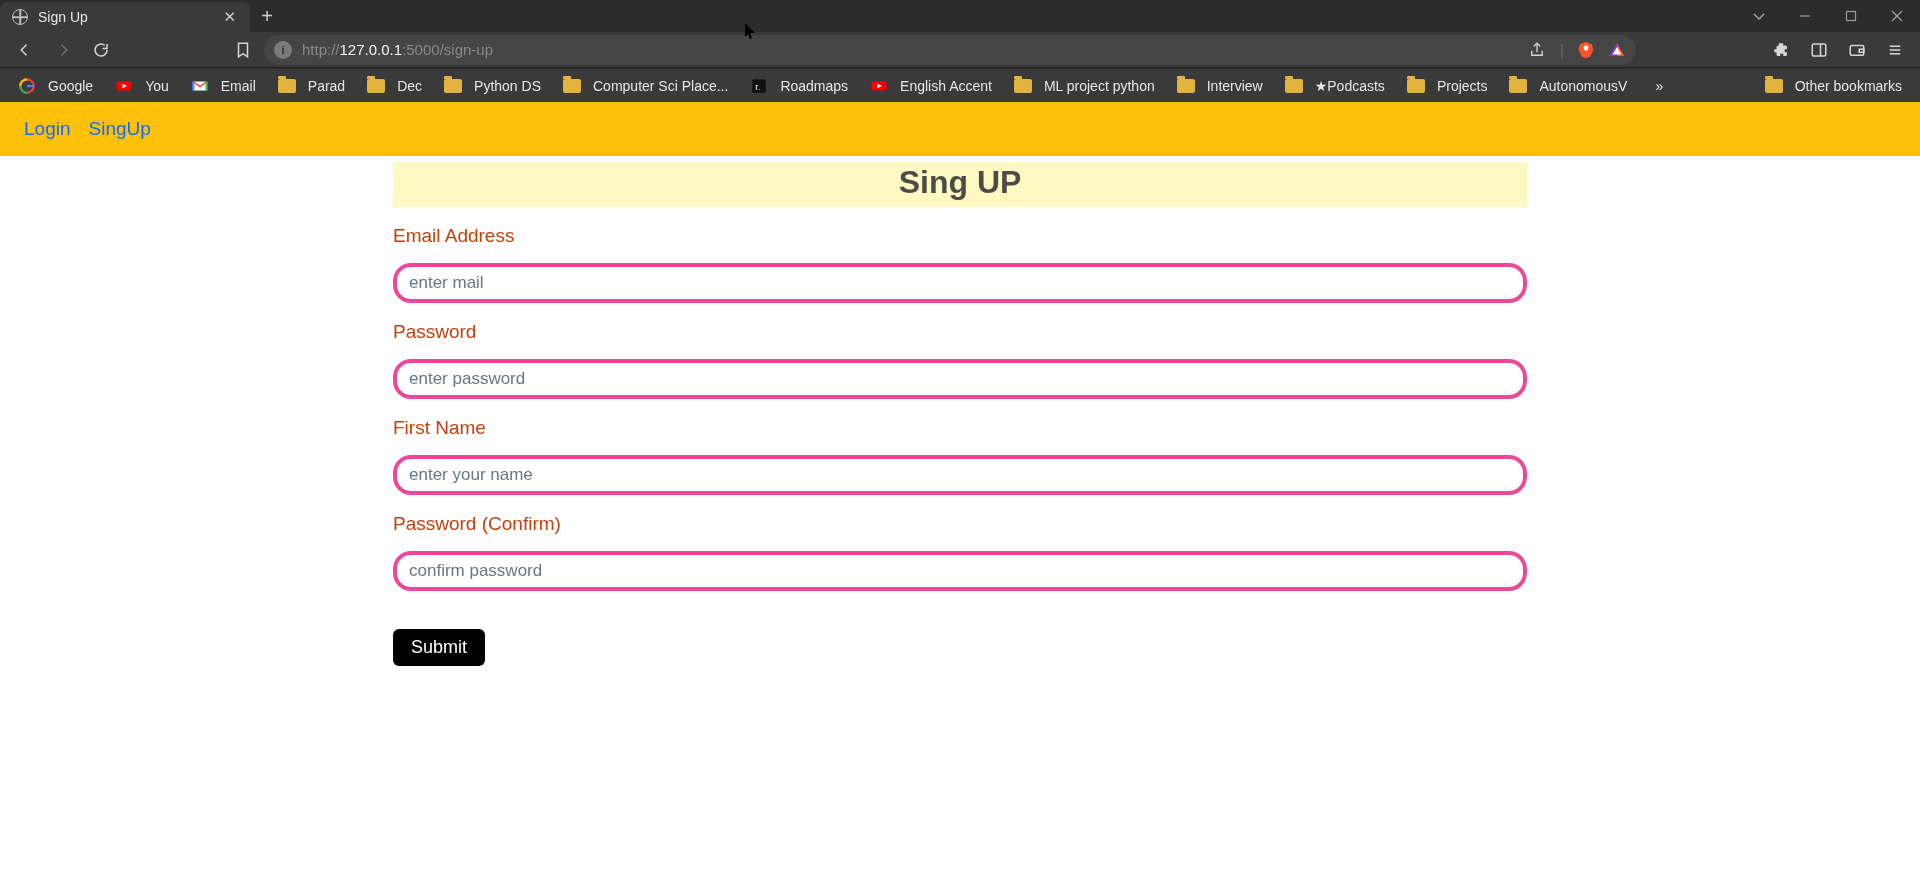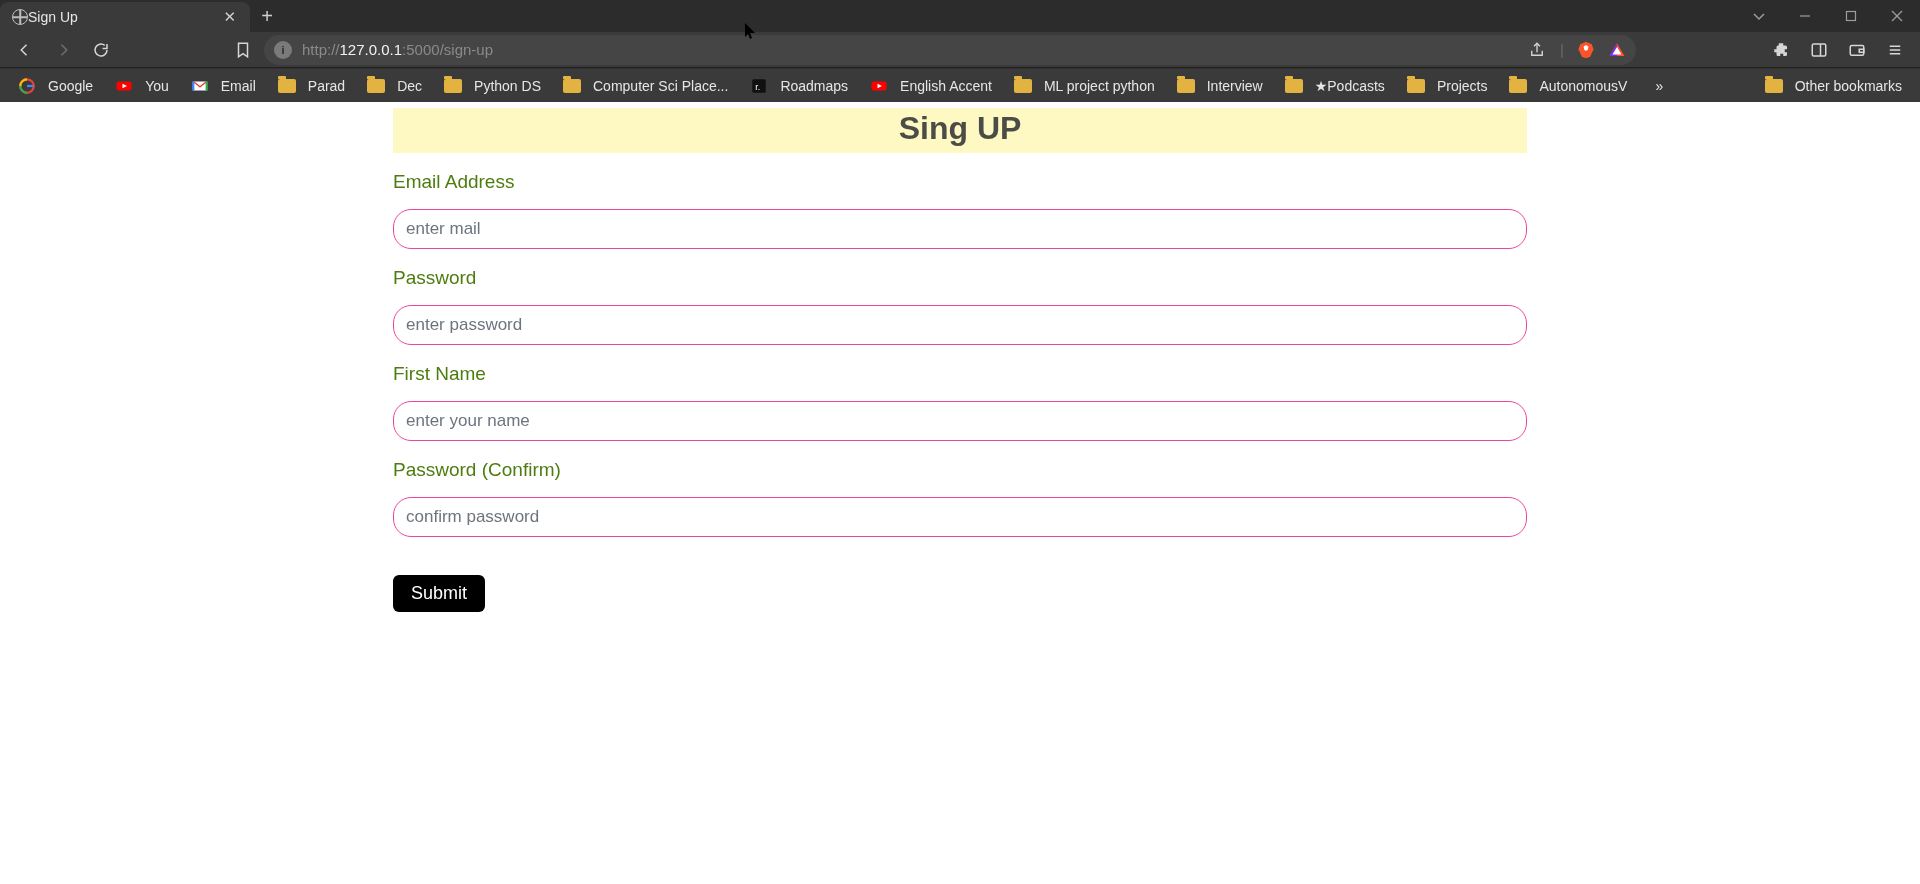--- a/index.html
+++ b/index.html
@@ -4,21 +4,21 @@
 <style>
   * { box-sizing: border-box; margin: 0; padding: 0; }
   html, body { width: 1920px; height: 884px; overflow: hidden; font-family: "Segoe UI", Arial, sans-serif; }
   body { background: #303030; }
 
   
   .chrome-titlebar {
     height: 32px; background: #2c2c2c; display: flex; align-items: stretch;
   }
   .tab {
-    display: flex; align-items: center; 
+    display: flex; align-items: center; gap: 10px;
     background: #3a3a3a; color: #e6e6e6;
     padding: 0 14px 0 12px; min-width: 250px; font-size: 14px;
     border-top-left-radius: 8px; border-top-right-radius: 8px;
     margin-top: 2px;
   }
   .tab .favicon {
     width: 16px; height: 16px; border: 1.5px solid #bdbdbd; border-radius: 50%;
     position: relative;
   }
   .tab .favicon::before, .tab .favicon::after {
@@ -89,23 +89,23 @@
     background:#ffc107; height:54px; display:flex; align-items:center; padding:0 24px; gap:18px;
   }
   .navbar-yellow a { color:#0d6efd; font-size:19px; text-decoration:none; cursor:pointer; }
   .container { width:1134px; margin:0 auto; padding: 6px 0 40px; }
   h1.page-title { font-size:45px; font-weight:700; color:#222; margin: 6px 0 14px; }
   .banner {
     background:#fef9c3; color:#212529d0; text-align:center; font-size:32px; font-weight:600;
     padding:2px 0 6px;
   }
   .form-group { margin-top: 18px; }
-  .form-group label { display:block; font-size:19px; color:#4d7c0f; margin-bottom:16px; }
+  .form-group label { display:block; font-size:19px; color:#c2410c; margin-bottom:16px; }
   .form-control {
-    width:100%; height:40px; border:1px solid #ec4899; border-radius:18px;
+    width:100%; height:40px; border:4px solid #ec4899; border-radius:18px;
     padding:8px 12px; font-size:17px; color:#333; background:#fff;
   }
   .form-control::placeholder { color:#6c757d; }
   .submit-btn {
     margin-top:38px; background:#000000; color:#fff; border:none; border-radius:6px;
     padding:8px 18px; font-size:18px; cursor:pointer;
   }
 
   .cursor-ptr {
     position:fixed; width:12px; height:18px; left:745px; top:23px; pointer-events:none;
@@ -316,20 +316,24 @@
     <div class="bm-overflow" style="margin-left: 4px;">»</div>
     <div class="bm-right" style="margin-left: auto;">
       <div class="bm">
         <span class="folder-ic"></span>
         <span>Other bookmarks</span>
       </div>
     </div>
   </div>
 
 <div class="viewport">
+  <div class="navbar-yellow">
+    <a>Login</a>
+    <a>SingUp</a>
+  </div>
   <div class="container">
     <div class="banner">Sing UP</div>
 
     <div class="form-group">
       <label>Email Address</label>
       <input class="form-control" type="text" placeholder="enter mail" style="">
     </div>
 
     <div class="form-group">
       <label>Password</label>

